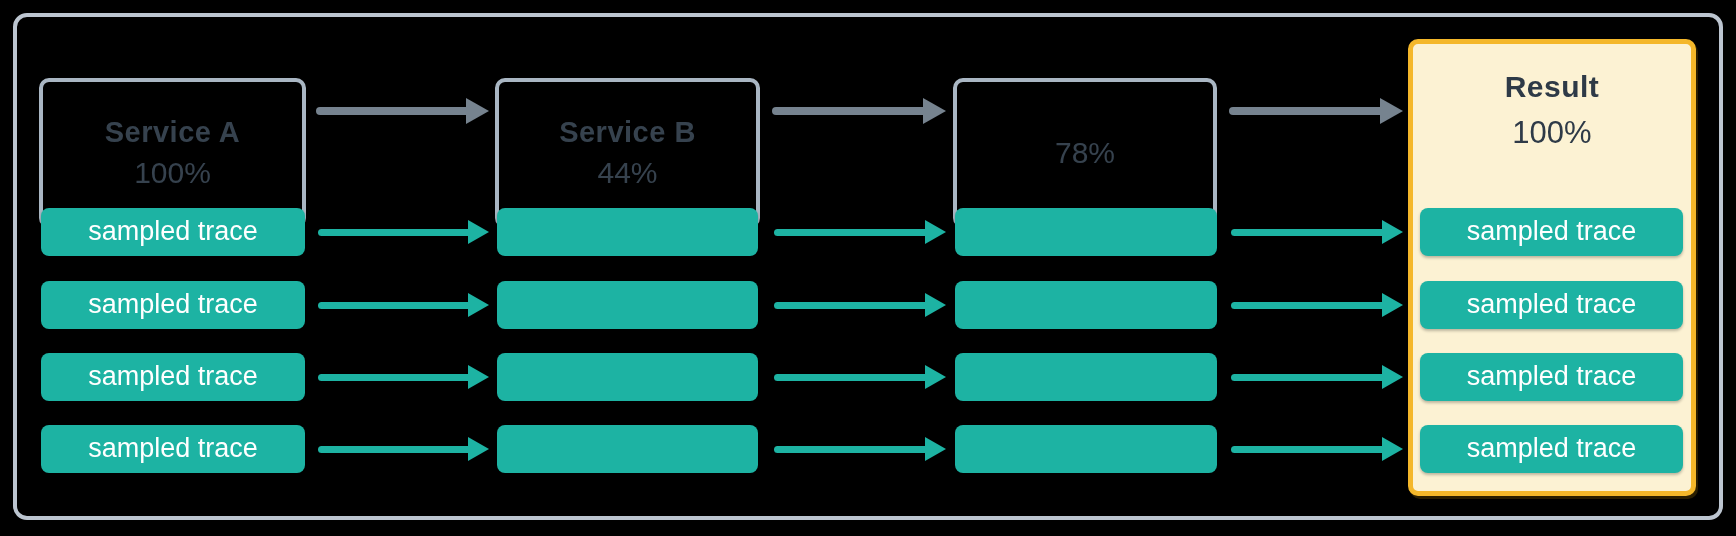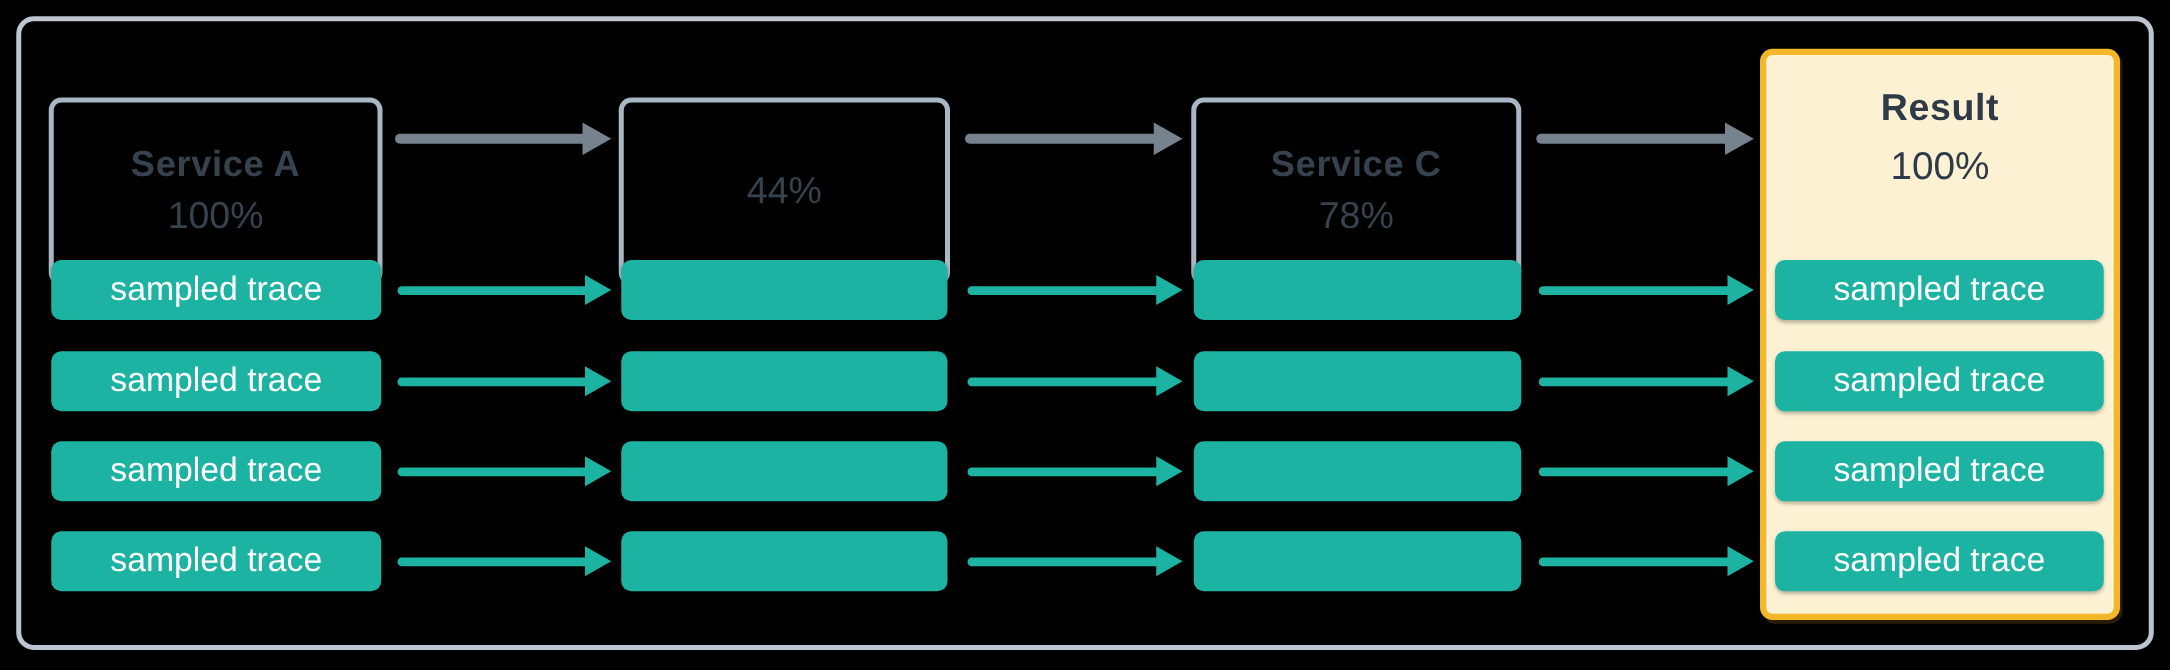--- a/index.html
+++ b/index.html
@@ -157,24 +157,24 @@
     <div class="node-title">Result</div>
     <div class="node-rate">100%</div>
   </div>
 
   <div id="dyn">
       <div class="service-box" style="left: 39px; width: 267px;">
         <div class="node-title">Service A</div>
         <div class="node-rate">100%</div>
       </div>
       <div class="service-box" style="left: 495px; width: 265px;">
+        <div class="node-title">Service B</div>
         <div class="node-rate">44%</div>
       </div>
       <div class="service-box" style="left: 953px; width: 264px;">
-        <div class="node-title">Service C</div>
         <div class="node-rate">78%</div>
       </div>
       <div class="arrow flow" style="left: 316px; top: 96px; width: 173px; height: 30px;">
         <div class="shaft"></div>
         <div class="head"></div>
       </div>
       <div class="arrow flow" style="left: 772px; top: 96px; width: 174px; height: 30px;">
         <div class="shaft"></div>
         <div class="head"></div>
       </div>

